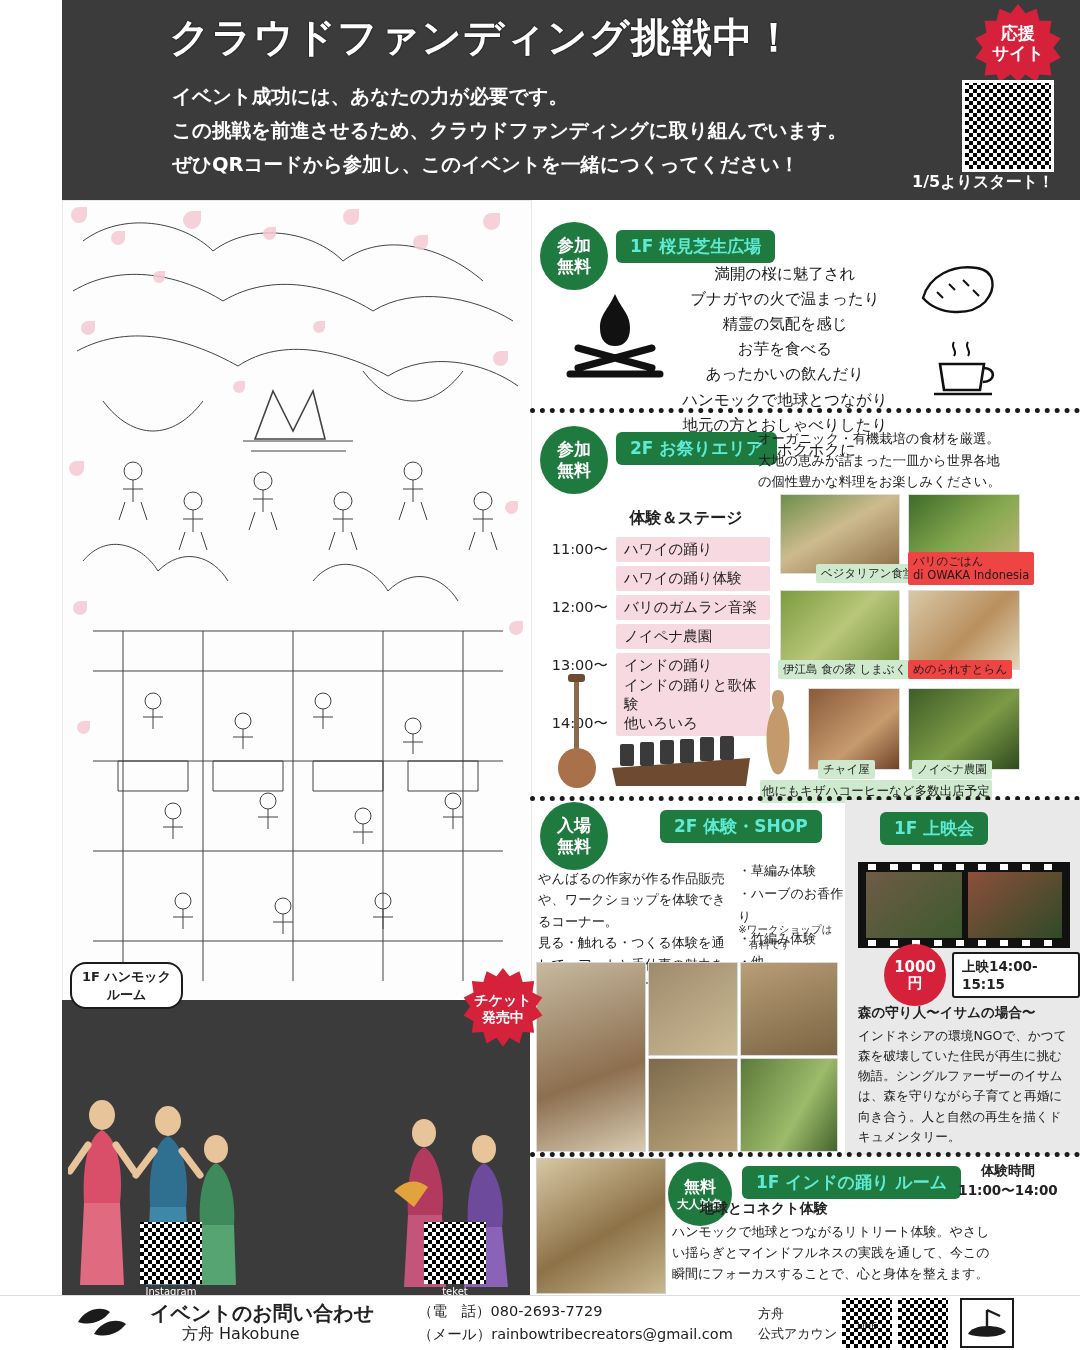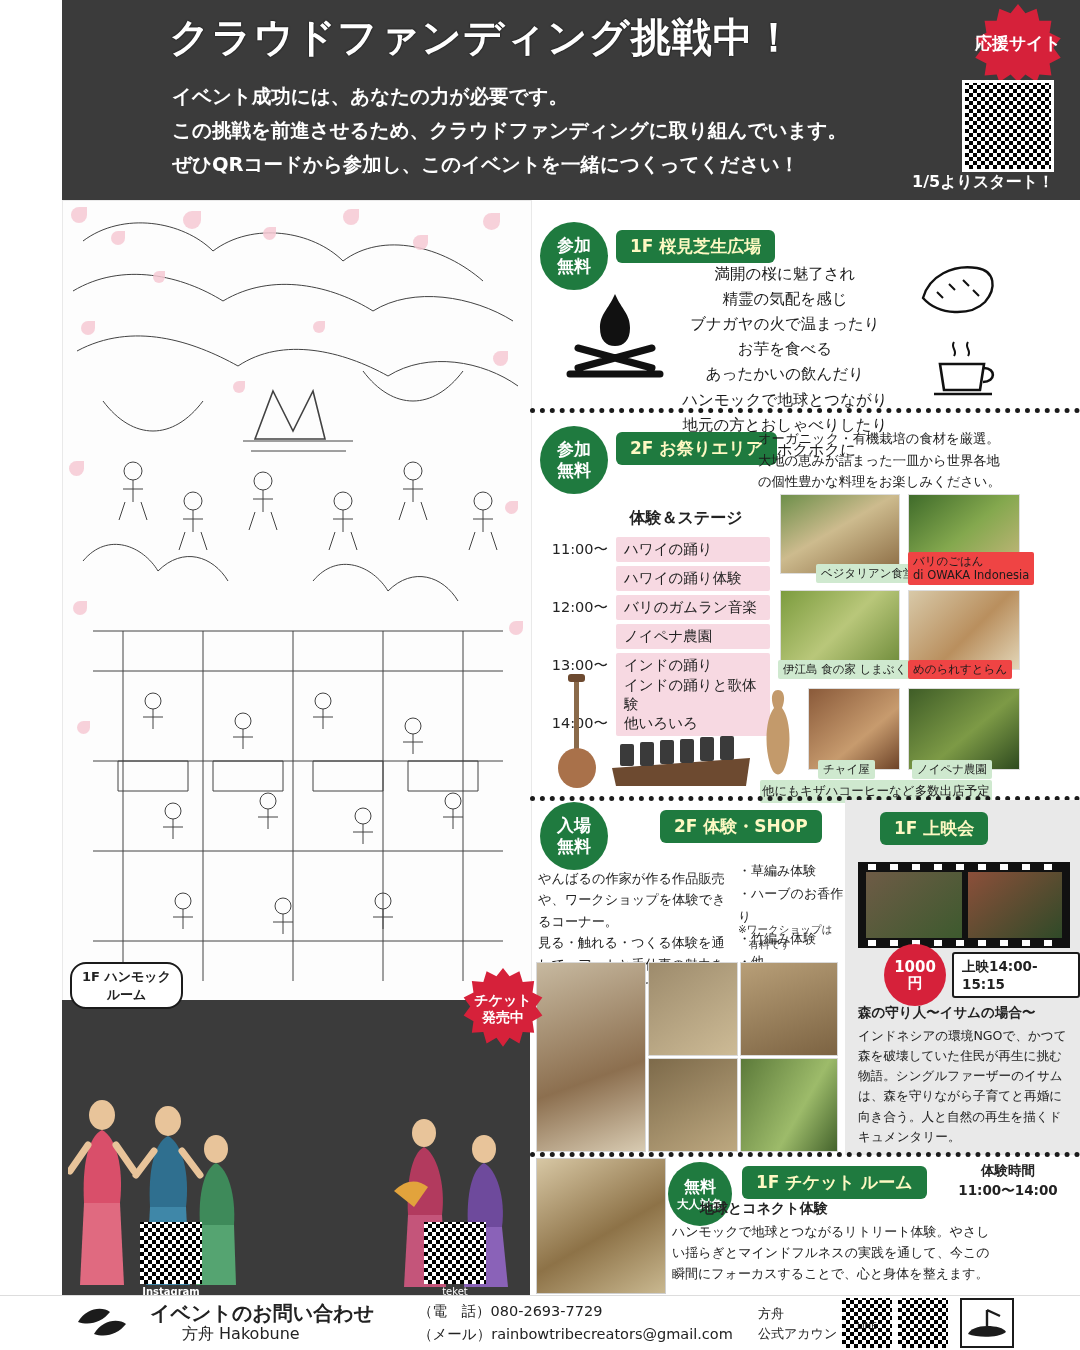--- a/index.html
+++ b/index.html
@@ -27,21 +27,21 @@
     position:absolute;left:110px;top:80px;width:760px;
     font-size:19.5px;line-height:1.75;font-weight:bold;color:#fff;
   }
   .hdr-start{
     position:absolute;right:26px;top:172px;font-size:16px;font-weight:bold;color:#fff;
   }
   .badge-ouen{
     position:absolute;right:14px;top:4px;width:96px;height:78px;
   }
   .badge-ouen .lbl{
-    position:absolute;inset:0;display:flex;flex-direction:row;align-items:center;justify-content:center;
+    position:absolute;inset:0;display:flex;flex-direction:column;align-items:center;justify-content:center;
     font-size:17px;font-weight:bold;color:#fff;line-height:1.2;text-align:center;
   }
   .qr{
     background:
       repeating-linear-gradient(0deg,#000 0 4px,#fff 4px 8px),
       repeating-linear-gradient(90deg,#000 0 4px,#fff 4px 8px);
     background-blend-mode:difference;
     background-color:#fff;
   }
   .qr-hdr{position:absolute;right:26px;top:80px;width:86px;height:86px;border:3px solid #fff;}
@@ -58,21 +58,21 @@
   .dotline{
     position:absolute;height:0;border-top:5px dotted #1b1b1b;
   }
 
   .greentag{
     position:absolute;background:#1f7a3f;color:#fff;border-radius:50%;
     display:flex;align-items:center;justify-content:center;text-align:center;
     font-weight:bold;line-height:1.25;
   }
   .greenlabel{
-    position:absolute;background:#1f7a3f;color:#fef9c3;border-radius:6px;
+    position:absolute;background:#1f7a3f;color:#5eead4;border-radius:6px;
     display:flex;align-items:center;justify-content:center;
     font-weight:bold;font-size:17px;padding:5px 14px;white-space:nowrap;
   }
 
   
   .sec1-text{
     position:absolute;left:640px;top:262px;width:290px;text-align:center;
     font-size:15.5px;line-height:1.62;color:#1b1b1b;
   }
   .fire{position:absolute;left:560px;top:290px;width:110px;height:90px;}
@@ -292,22 +292,22 @@
 
   <svg class="cup" viewBox="0 0 72 60">
     <path d="M12,24 L56,24 L52,50 L16,50 Z" fill="none" stroke="#111" stroke-width="2.6"></path>
     <path d="M56,28 C68,28 68,42 55,42" fill="none" stroke="#111" stroke-width="2.6"></path>
     <path d="M6,54 L64,54" stroke="#111" stroke-width="2.6"></path>
     <path d="M26,16 C30,10 22,8 26,2 M40,16 C44,10 36,8 40,2" fill="none" stroke="#111" stroke-width="2"></path>
   </svg>
 
   <div class="sec1-text">
     <div>満開の桜に魅了され</div>
+    <div>ブナガヤの火で温まったり</div>
     <div>精霊の気配を感じ</div>
-    <div>ブナガヤの火で温まったり</div>
     <div>お芋を食べる</div>
     <div>あったかいの飲んだり</div>
     <div>ハンモックで地球とつながり</div>
     <div>地元の方とおしゃべりしたり</div>
     <div>身も心もホクホクに</div>
   </div>
 
   <div class="dotline" style="left:530px;top:408px;width:550px;"></div>
 
   <div class="greentag" style="left:540px;top:426px;width:68px;height:68px;font-size:17px;">
@@ -461,21 +461,21 @@
   <div class="dotline" style="left:530px;top:1152px;width:550px;"></div>
 
   <div class="hamimg" style="background:linear-gradient(150deg,#d7c7a4,#8d7247 55%,#c9b890);"></div>
   <div class="greentag" style="left:668px;top:1162px;width:64px;height:64px;font-size:13.5px;">
     <div>
       <div style="font-size:16px;">無料</div>
       <div style="font-size:11.5px;">大人対象</div>
     </div>
   </div>
   <div class="greenlabel" style="left:742px;top:1166px;">
-    <span>1F チケット ルーム</span>
+    <span>1F インドの踊り ルーム</span>
   </div>
   <div class="sec4-head">地球とコネクト体験</div>
   <div class="sec4-txt">ハンモックで地球とつながるリトリート体験。やさしい揺らぎとマインドフルネスの実践を通して、今この瞬間にフォーカスすることで、心と身体を整えます。</div>
   <div class="sec4-time">
     <div>体験時間</div>
     <div>11:00〜14:00</div>
   </div>
 
   <div class="dance">
     <svg style="position:absolute;left:6px;bottom:0;width:170px;height:220px;" viewBox="0 0 170 220">
@@ -501,21 +501,21 @@
         <ellipse cx="100" cy="54" rx="12" ry="14" fill="#e8c49a"></ellipse>
         <path d="M100,68 C88,74 82,100 84,132 L118,132 C122,102 112,74 100,68 Z" fill="#6e4a9c"></path>
         <path d="M84,132 L118,132 L124,192 L80,192 Z" fill="#8a62b8"></path>
         <path d="M10,96 C22,84 34,84 44,92 L30,112 Z" fill="#e2a33c"></path>
       </g>
     </svg>
 
   </div>
 
   <div class="qr qr-ig"></div>
-  <div class="qr-cap" style="left:136px;top:1286px;font-weight:bold;">Instagram</div>
+  <div class="qr-cap" style="left:136px;top:1286px;">Instagram</div>
   <div class="qr qr-tk"></div>
   <div class="qr-cap" style="left:420px;top:1286px;">teket</div>
 
   <div class="hammock-tag">
     <div>1F ハンモック</div>
     <div>ルーム</div>
   </div>
 
   <div class="ticket-badge">
     <svg viewBox="0 0 100 100" width="82" height="82">

